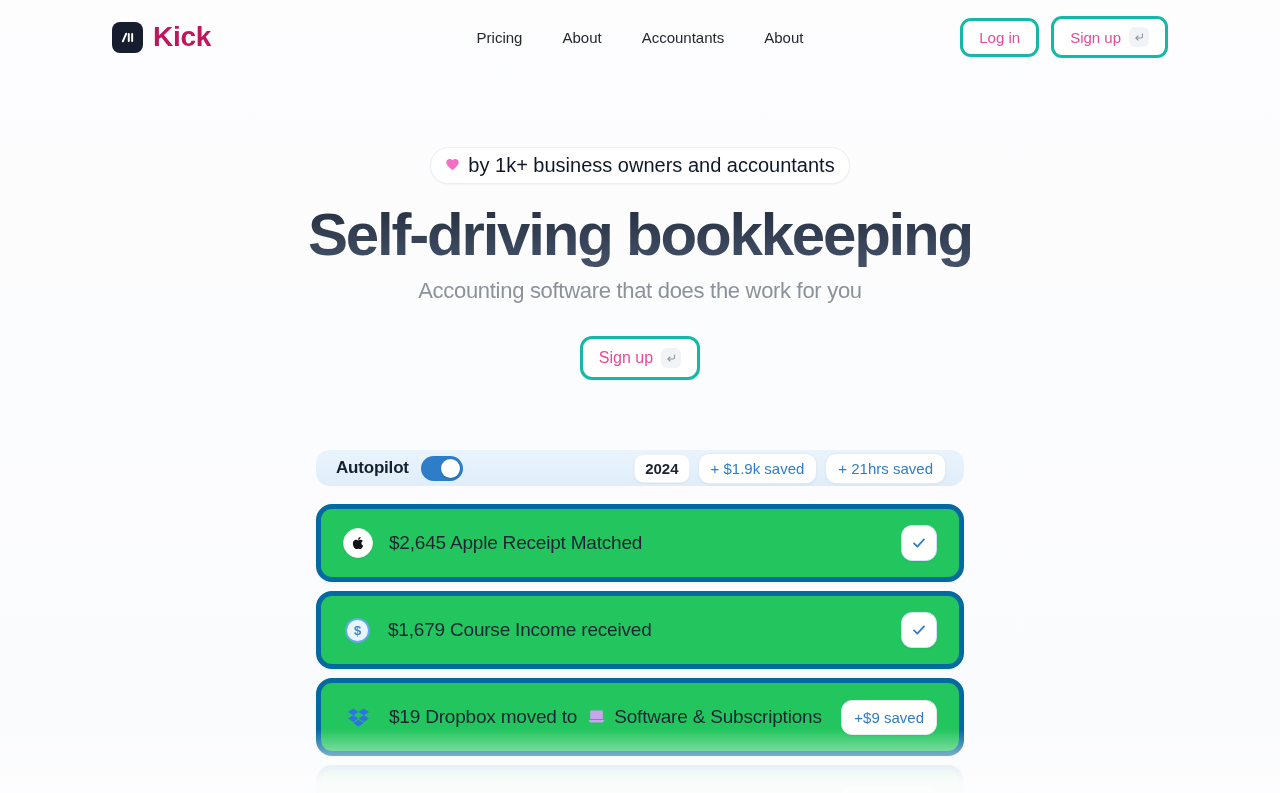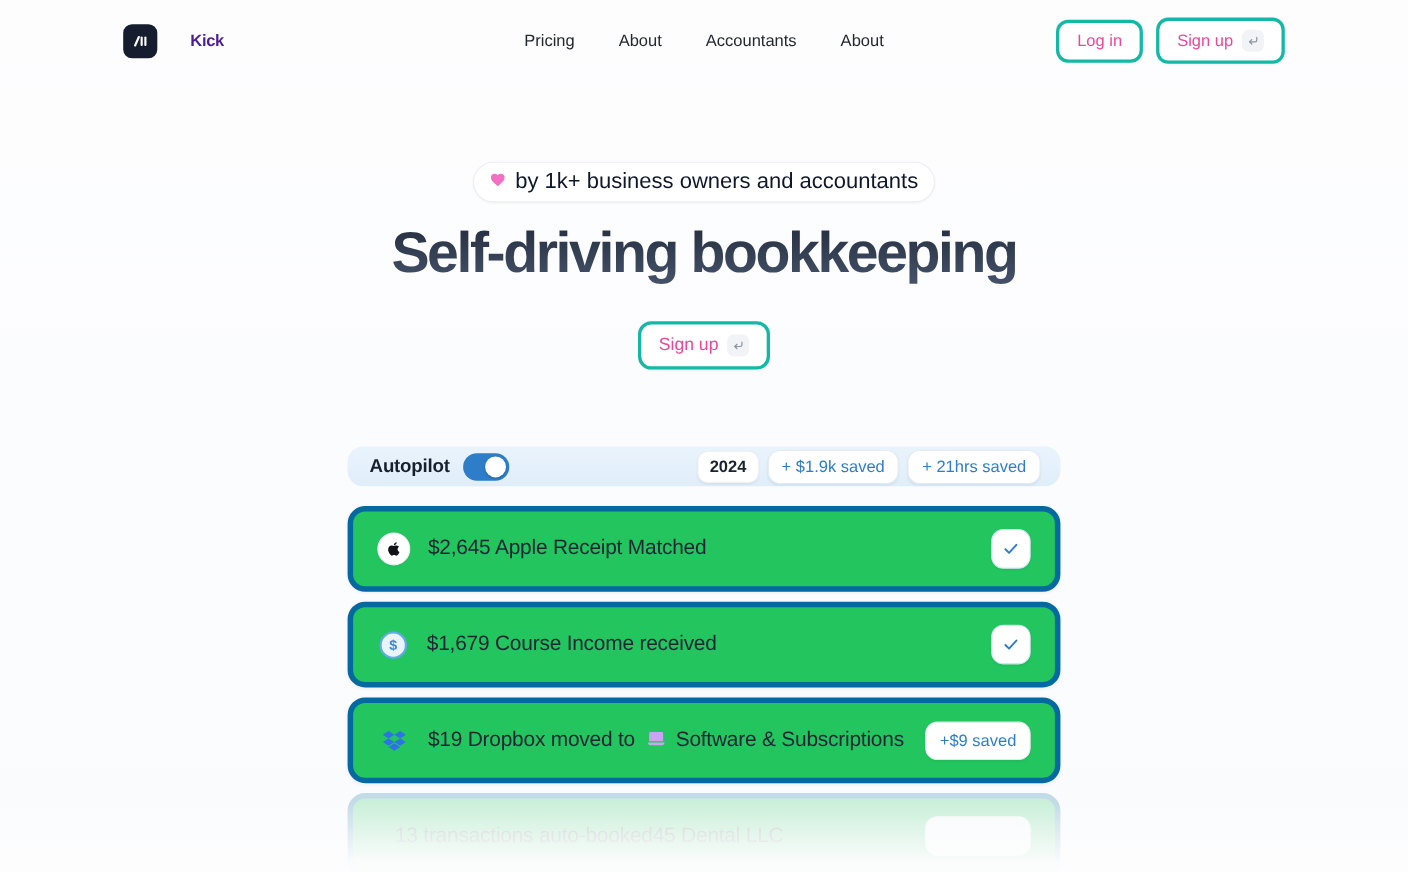--- a/index.html
+++ b/index.html
@@ -14,21 +14,21 @@
   
   header {
     display: grid; grid-template-columns: 1fr auto 1fr; align-items: center;
     padding: 16px 112px 14px 112px; height: 70px;
   }
   .brand { display: flex; align-items: center; gap: 10px; cursor: pointer; }
   .logo {
     width: 31px; height: 31px; border-radius: 8px; background: #151d2e;
     display: flex; align-items: center; justify-content: center;
   }
-  .brand-name { font-size: 15px; font-weight: 700; color: #4c1d95; letter-spacing: -0.3px; margin-left: 20px; }
+  .brand-name { font-size: 28px; font-weight: 700; color: #be185d; letter-spacing: -0.3px; }
   nav { display: flex; gap: 40px; }
   .nav-link { font-size: 15px; color: #24282f; text-decoration: none; cursor: pointer; }
   .header-actions { display: flex; gap: 12px; justify-content: flex-end; align-items: center; }
   .btn {
     display: inline-flex; align-items: center; gap: 8px;
     background: #fff; border: 3px solid #14b8a6; border-radius: 11px;
     padding: 8px 16px; font-size: 15px; color: #ec4899; cursor: pointer;
     font-family: inherit; box-shadow: 0 1px 2px rgba(16,24,40,0.04);
   }
   .key-badge {
@@ -38,21 +38,21 @@
 
   
   .hero { text-align: center; }
   .hero-badge {
     display: inline-flex; align-items: center; gap: 8px; margin-top: 77px;
     background: #fff; border: 1px solid #eceef2; border-radius: 999px;
     padding: 6px 14px; font-size: 20px; color: #0f172a;
     box-shadow: 0 1px 2px rgba(16,24,40,0.04);
   }
   h1 {
-    margin-top: 16px; font-size: 52px; font-weight: 700; letter-spacing: -2.2px;
+    margin-top: 16px; font-size: 60px; font-weight: 700; letter-spacing: -2.2px;
     background: linear-gradient(180deg, #222c3c 0%, #46536b 100%);
     -webkit-background-clip: text; background-clip: text; color: transparent;
   }
   .subtitle { margin-top: 9px; font-size: 22px; color: #8b929c; letter-spacing: -0.3px; }
   .cta { margin-top: 32px; padding: 9px 16px; font-size: 16px; border-radius: 12px; }
 
   
   .panel { width: 648px; margin: 70px auto 0 auto; }
   .autopilot-bar {
     height: 36px; border-radius: 14px;
@@ -164,20 +164,21 @@
   <section class="hero">
     <div class="hero-badge">
       <span>
         <svg width="15" height="15" viewBox="0 0 24 24" fill="#f26fc4">
           <path d="M12 21.35l-1.45-1.32C5.4 15.36 2 12.28 2 8.5 2 5.42 4.42 3 7.5 3c1.74 0 3.41.81 4.5 2.09C13.09 3.81 14.76 3 16.5 3 19.58 3 22 5.42 22 8.5c0 3.78-3.4 6.86-8.55 11.54L12 21.35z"></path>
         </svg>
       </span>
       <span>by 1k+ business owners and accountants</span>
     </div>
     <h1>Self-driving bookkeeping</h1>
+    <div class="subtitle">Accounting software that does the work for you</div>
     <button class="btn cta">
       <span>Sign up</span>
       <span class="key-badge">
         <svg width="12" height="12" viewBox="0 0 24 24" fill="none" stroke="#8d95a0" stroke-width="2.2" stroke-linecap="round" stroke-linejoin="round">
           <path d="M19 6v5a3 3 0 0 1-3 3H6"></path>
             <path d="M10 10l-4 4 4 4"></path>
         </svg>
       </span>
     </button>
   </section>

